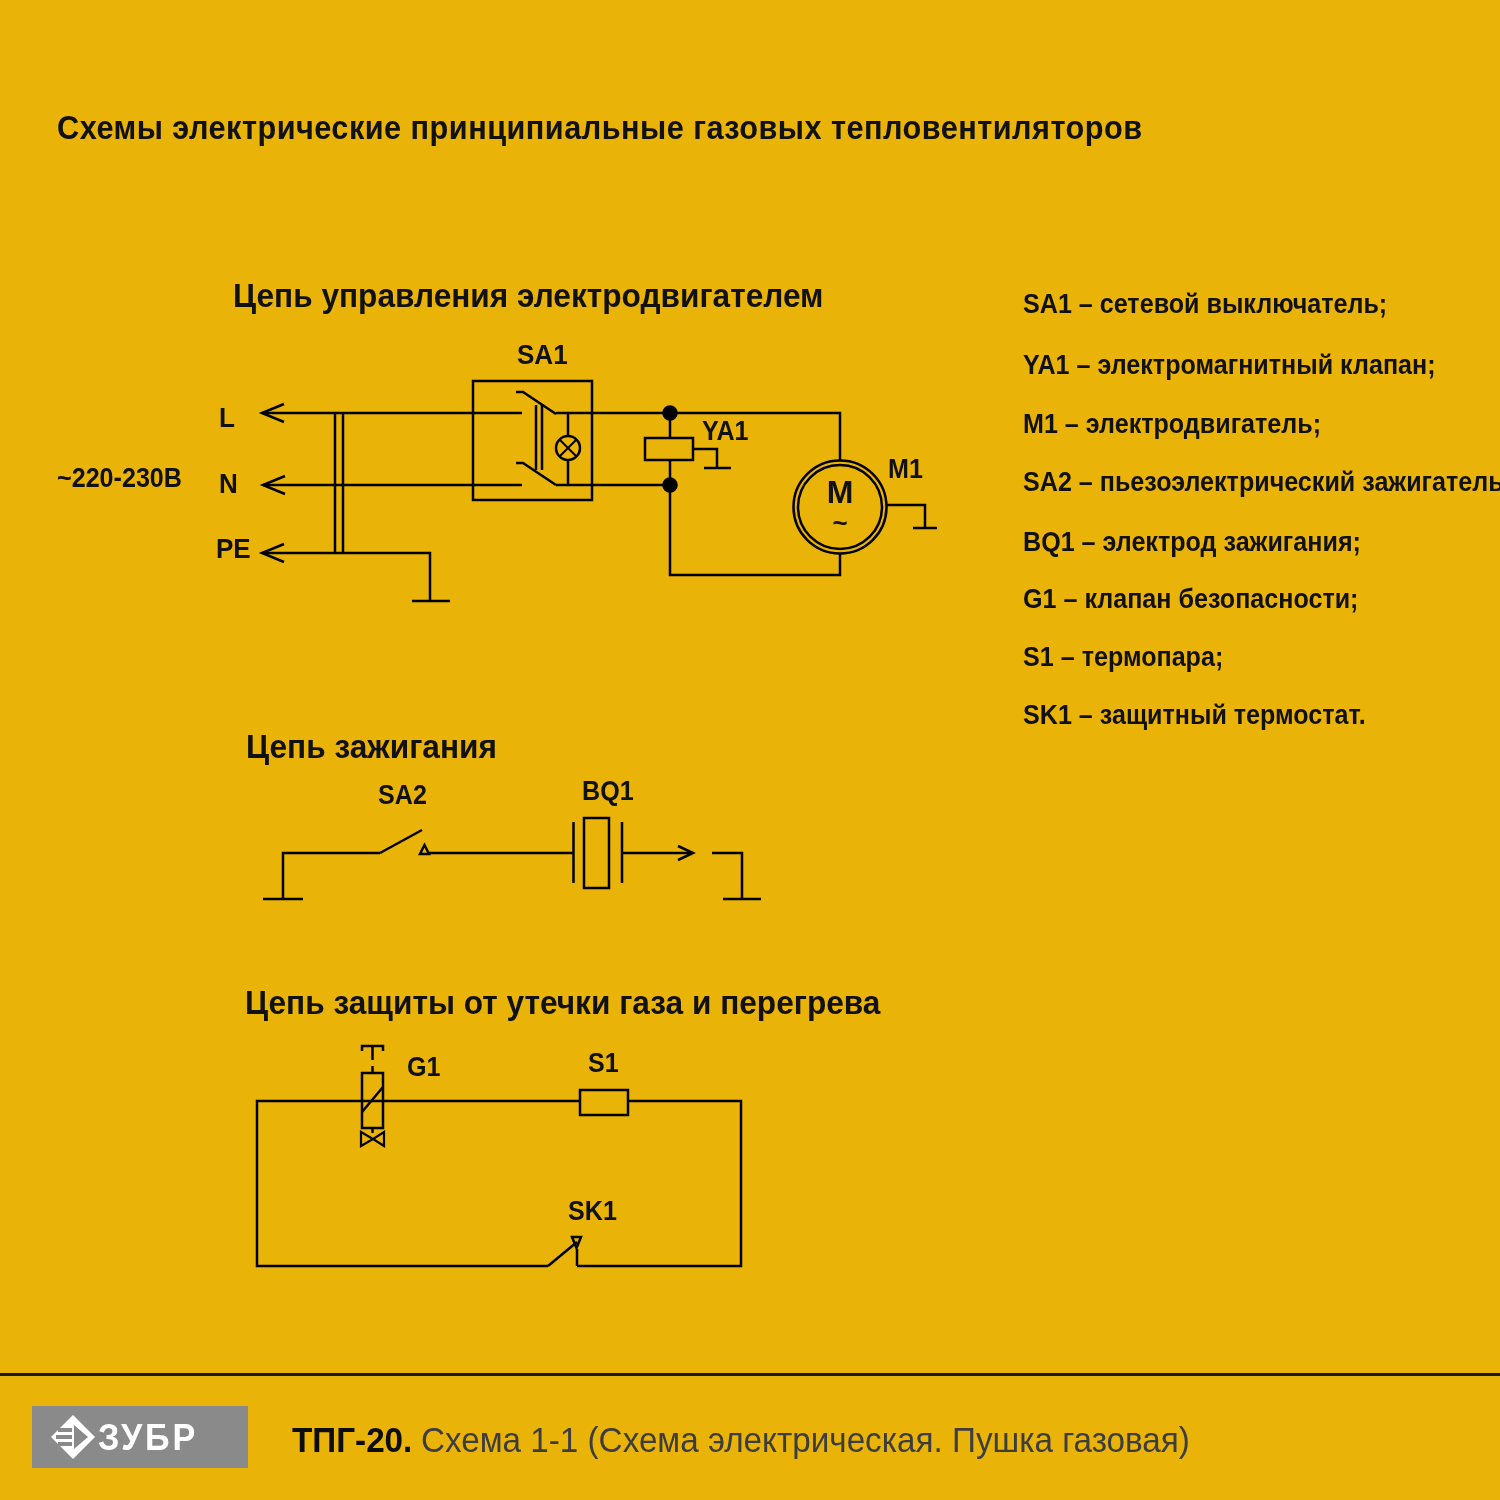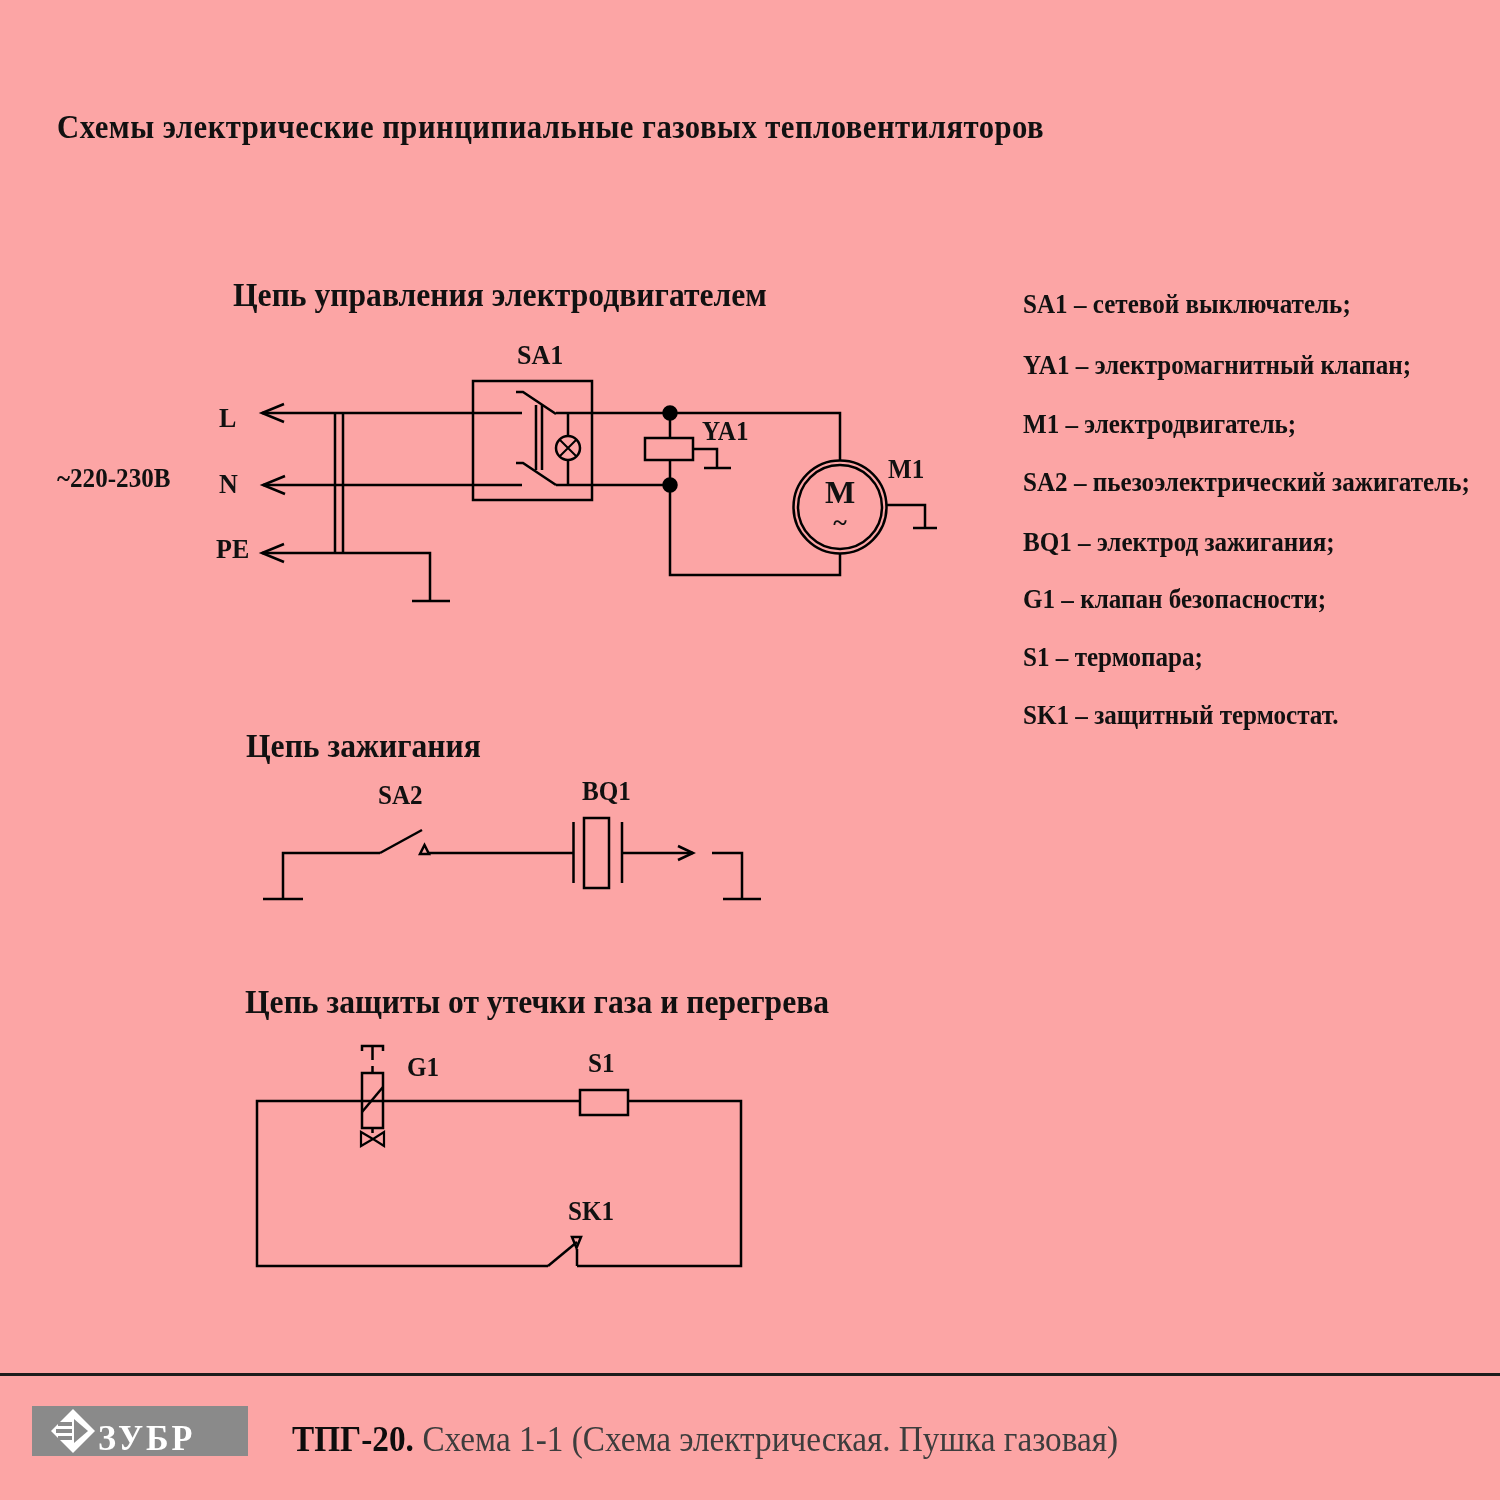--- a/index.html
+++ b/index.html
@@ -1,35 +1,35 @@
 <!DOCTYPE html>
 <html><head>
 <meta charset="utf-8">
 <style>
   html,body{margin:0;padding:0;background:#ffffff;}
   .page{
-    position:relative;width:1500px;height:1500px;background:#fca5a5;overflow:hidden;
-    font-family:Liberation Serif, serif;color:#111;
+    position:relative;width:1500px;height:1500px;background:#eab308;overflow:hidden;
+    font-family:Liberation Sans, sans-serif;color:#111;
   }
   .cad{transform:scaleX(0.93);transform-origin:0 0;white-space:nowrap;}
   .abs{position:absolute;}
   .main-title{font-size:33px;font-weight:bold;letter-spacing:0.5px;}
   .circuit-title{font-size:34px;font-weight:bold;}
   .lbl{font-size:27px;font-weight:bold;}
   .lbl-sm{font-size:28px;font-weight:bold;}
   .legend{position:absolute;left:1023px;top:0;width:470px;}
   .legend-item{position:absolute;left:0;font-size:27px;font-weight:bold;white-space:nowrap;
     transform:scaleX(0.93);transform-origin:0 0;}
   svg.schematic{position:absolute;left:0;top:0;}
   .motor-letter{position:absolute;left:810px;top:474px;width:60px;text-align:center;
     font-size:32px;font-weight:bold;}
   .motor-ac{position:absolute;left:810px;top:508px;width:60px;text-align:center;
     font-size:26px;font-weight:bold;}
   .footer-rule{position:absolute;left:0;top:1373px;width:1500px;height:3px;background:#1c1c1c;}
-  .logo-box{position:absolute;left:32px;top:1406px;width:216px;height:50px;background:#8a8a8a;
+  .logo-box{position:absolute;left:32px;top:1406px;width:216px;height:62px;background:#8a8a8a;
     display:flex;align-items:center;}
   .logo-text{position:absolute;left:66px;top:11px;color:#ffffff;font-size:36px;font-weight:800;
     letter-spacing:3px;transform:scaleX(0.95);transform-origin:0 0;white-space:nowrap;}
   .footer-line{position:absolute;left:292px;top:1420px;font-size:35px;white-space:nowrap;
     transform:scaleX(0.95);transform-origin:0 0;}
   .footer-model{font-weight:bold;color:#0d0d0d;}
   .footer-caption{font-weight:normal;color:#3d3d3d;margin-left:9px;}
 </style>
 </head>
 <body>

